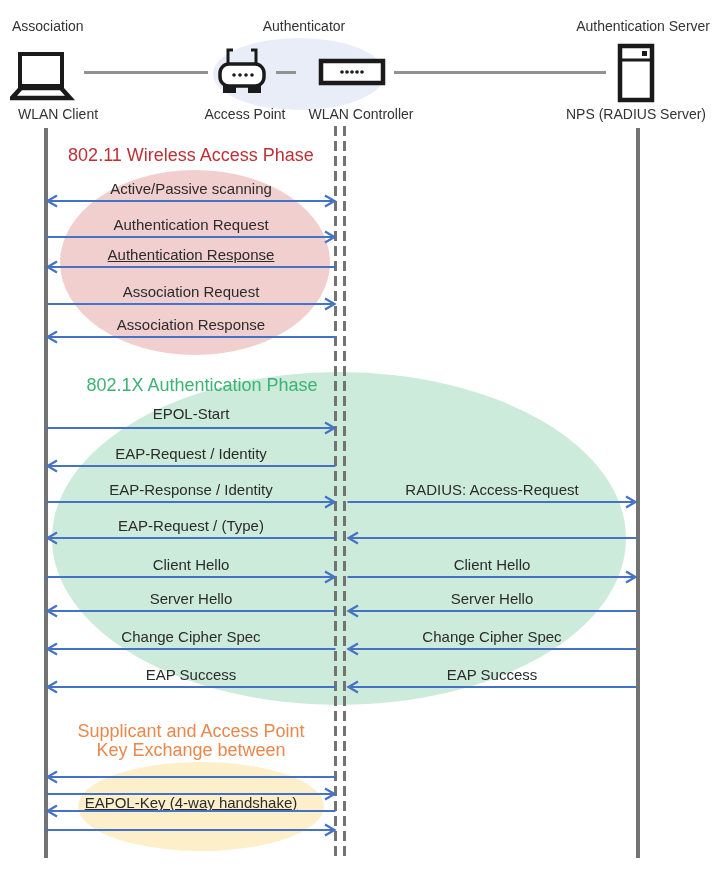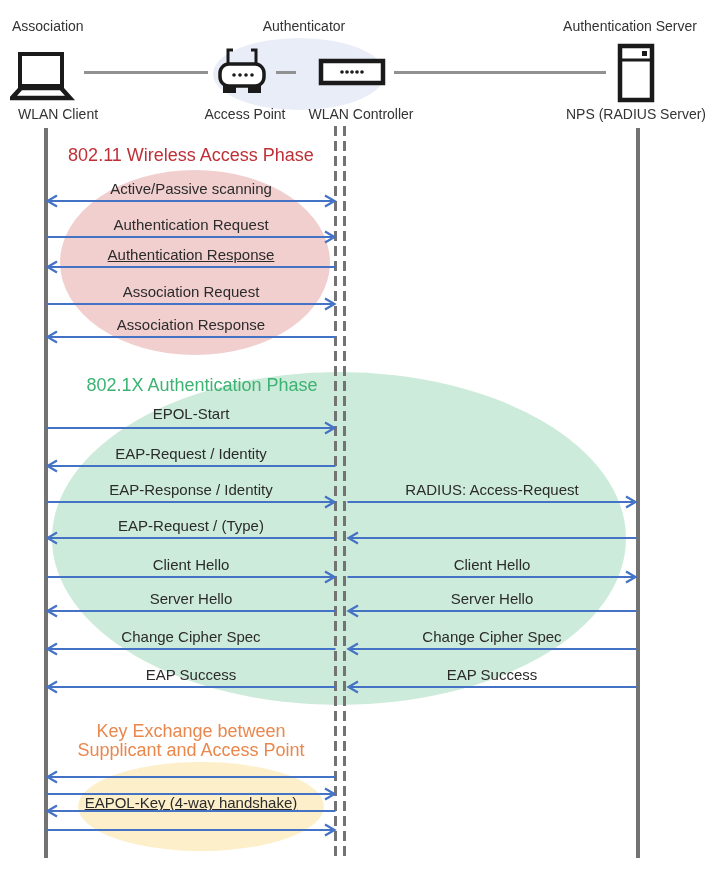--- a/index.html
+++ b/index.html
@@ -26,21 +26,21 @@
 </style>
 </head>
 <body>
 
 <div class="stage">
 
   <div class="ellipse" style="left:213px;top:38px;width:172px;height:72px;background:var(--header-fill,#E9EDF8);"></div>
 
   <div class="role-label" style="left:12px;top:18px;">Association</div>
   <div class="role-label" style="left:234px;top:18px;width:140px;text-align:center;">Authenticator</div>
-  <div class="role-label" style="left:550px;top:18px;width:160px;text-align:center;">Authentication Server</div>
+  <div class="role-label" style="left:550px;top:18px;width:160px;text-align:right;">Authentication Server</div>
 
   <div class="connector" style="left:84px;top:71px;width:124px;"></div>
   <div class="connector" style="left:276px;top:71px;width:20px;"></div>
   <div class="connector" style="left:394px;top:71px;width:212px;"></div>
 
   <svg class="icon" style="left:10px;top:52px;" width="68" height="50" viewBox="0 0 68 50">
     <rect class="st" x="10" y="2" width="42" height="32" stroke-width="4"></rect>
     <polygon class="st" points="11,36 51,36 60,46 2,46" stroke-width="4.5"></polygon>
   </svg>
 
@@ -81,22 +81,22 @@
   <div class="ellipse" style="left:78px;top:762px;width:246px;height:89px;background:var(--p3-fill,#FCEFC9);"></div>
 
   <div class="lifeline" style="left:44px;top:128px;height:730px;"></div>
   <div class="lifeline-dashed" style="left:334px;top:126px;height:732px;"></div>
   <div class="lifeline-dashed" style="left:343px;top:126px;height:732px;"></div>
   <div class="lifeline" style="left:636px;top:128px;height:730px;"></div>
 
   <div class="phase-title p1t" style="left:46px;top:146px;width:290px;">802.11 Wireless Access Phase</div>
   <div class="phase-title p2t" style="left:57px;top:376px;width:290px;">802.1X Authentication Phase</div>
   <div class="phase-title p3t" style="left:46px;top:722px;width:290px;">
+    <div>Supplicant and Access Point</div>
     <div>Key Exchange between</div>
-    <div>Supplicant and Access Point</div>
   </div>
 
   <div class="msg-label" style="left:46px;top:180px;width:290px;">Active/Passive scanning</div>
   <svg class="arrow" width="290" height="16" style="left:46px;top:193px;">
       <line x1="4" y1="8" x2="286" y2="8"></line>
       <path d="M279 2.5 L288.5 8 L279 13.5"></path>
       <path d="M11 2.5 L1.5 8 L11 13.5"></path>
     </svg>
 
   <div class="msg-label" style="left:46px;top:216px;width:290px;">Authentication Request</div>

